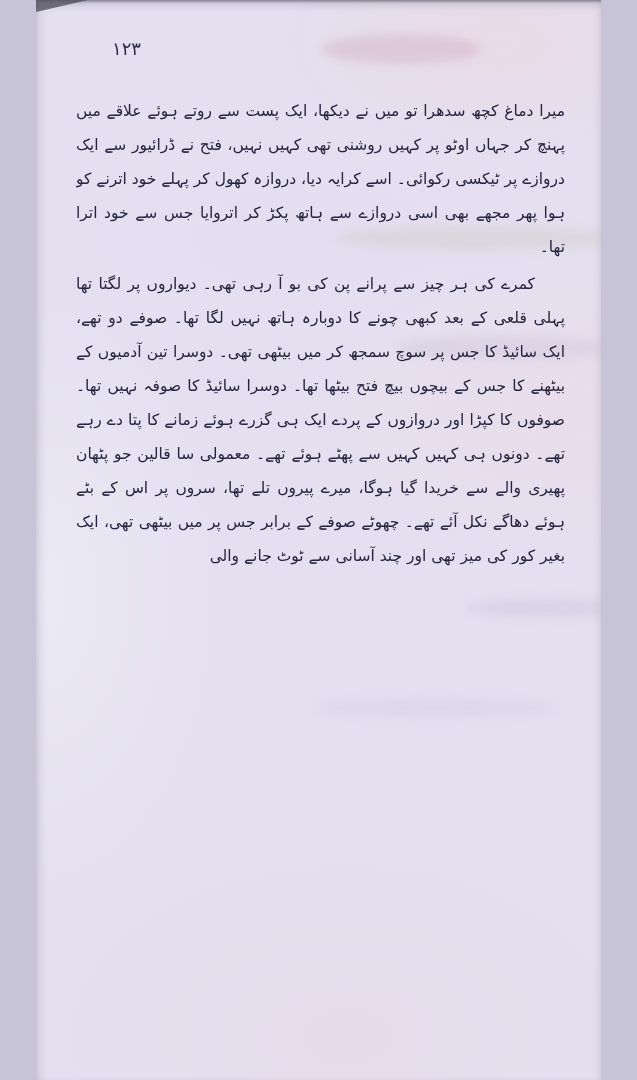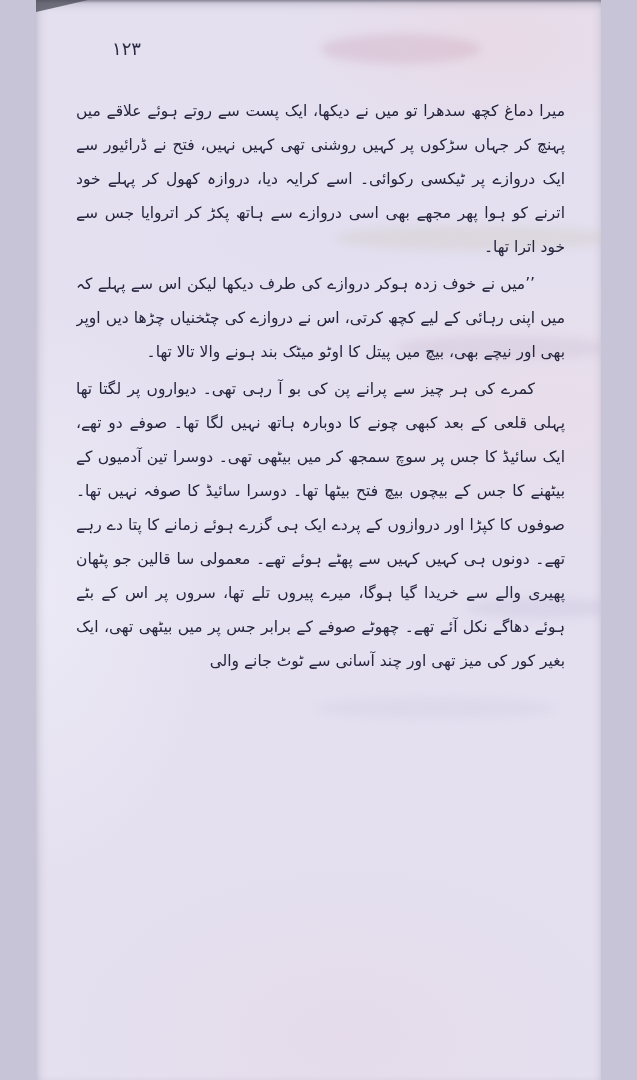--- a/index.html
+++ b/index.html
@@ -91,18 +91,17 @@
 
   <div class="smudge s1"></div>
   <div class="smudge s2"></div>
   <div class="smudge s3"></div>
   <div class="smudge s4"></div>
   <div class="smudge s5"></div>
 
   <div class="page-number">۱۲۳</div>
 
   <div class="text-block">
-    <p>میرا دماغ کچھ سدھرا تو میں نے دیکھا، ایک پست سے روتے ہوئے علاقے میں پہنچ کر جہاں سڑکوں پر کہیں روشنی تھی کہیں نہیں، فتح نے ڈرائیور سے ایک دروازے پر ٹیکسی رکوائی۔ اسے کرایہ دیا، دروازہ کھول کر پہلے خود اترنے کو ہوا پھر مجھے بھی اسی دروازے سے ہاتھ پکڑ کر اتروایا جس سے خود اترا تھا۔</p>
-    <p class="indent">’’میں نے خوف زدہ ہوکر دروازے کی طرف دیکھا لیکن اس سے پہلے کہ میں اپنی رہائی کے لیے کچھ کرتی، اس نے دروازے کی چٹخنیاں چڑھا دیں اوپر بھی اور نیچے بھی، بیچ میں پیتل کا اوٹو میٹک بند ہونے والا تالا تھا۔</p>
+    <p>میرا دماغ کچھ سدھرا تو میں نے دیکھا، ایک پست سے روتے ہوئے علاقے میں پہنچ کر جہاں اوٹو پر کہیں روشنی تھی کہیں نہیں، فتح نے ڈرائیور سے ایک دروازے پر ٹیکسی رکوائی۔ اسے کرایہ دیا، دروازہ کھول کر پہلے خود اترنے کو ہوا پھر مجھے بھی اسی دروازے سے ہاتھ پکڑ کر اتروایا جس سے خود اترا تھا۔</p>
     <p class="indent">کمرے کی ہر چیز سے پرانے پن کی بو آ رہی تھی۔ دیواروں پر لگتا تھا پہلی قلعی کے بعد کبھی چونے کا دوبارہ ہاتھ نہیں لگا تھا۔ صوفے دو تھے، ایک سائیڈ کا جس پر سوچ سمجھ کر میں بیٹھی تھی۔ دوسرا تین آدمیوں کے بیٹھنے کا جس کے بیچوں بیچ فتح بیٹھا تھا۔ دوسرا سائیڈ کا صوفہ نہیں تھا۔ صوفوں کا کپڑا اور دروازوں کے پردے ایک ہی گزرے ہوئے زمانے کا پتا دے رہے تھے۔ دونوں ہی کہیں کہیں سے پھٹے ہوئے تھے۔ معمولی سا قالین جو پٹھان پھیری والے سے خریدا گیا ہوگا، میرے پیروں تلے تھا، سروں پر اس کے بٹے ہوئے دھاگے نکل آئے تھے۔ چھوٹے صوفے کے برابر جس پر میں بیٹھی تھی، ایک بغیر کور کی میز تھی اور چند آسانی سے ٹوٹ جانے والی</p>
   </div>
 
 </div>
 
 </body></html>

